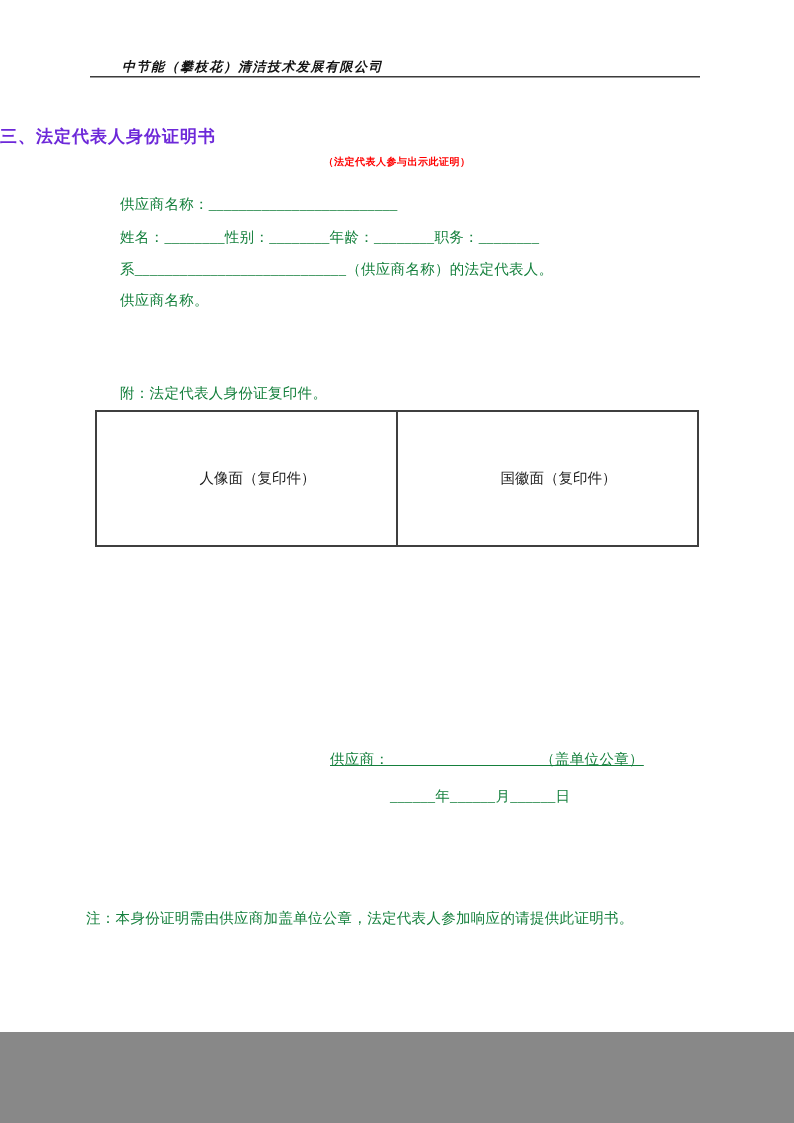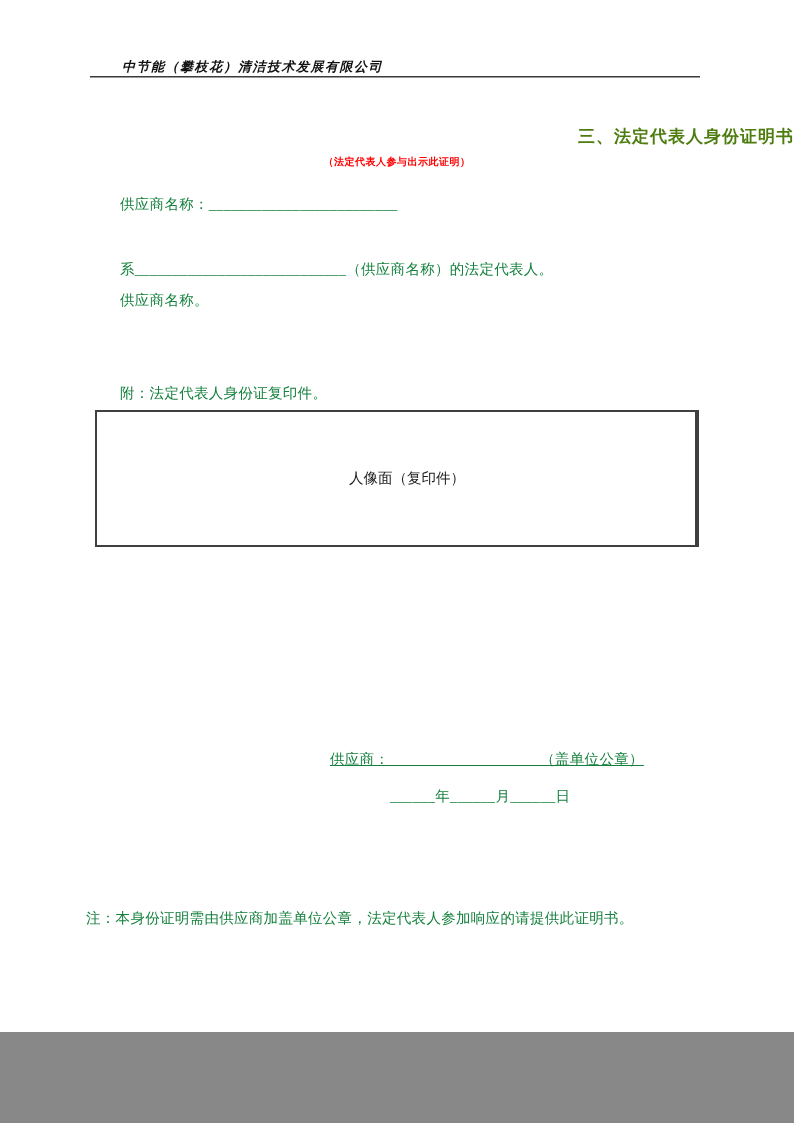--- a/index.html
+++ b/index.html
@@ -29,25 +29,25 @@
   .header-rule {
     left: 90px; top: 76px;
     width: 610px; height: 2px;
     background: #3c3c3c;
     border-bottom: 1px solid #9a9a9a;
   }
 
   
   .doc-title {
     left: 0; right: 0; top: 125px;
-    text-align: right;
+    text-align: left;
     font-family: "Liberation Sans", "DejaVu Sans", sans-serif;
     font-size: 17px;
     font-weight: bold;
-    color: #4d7c0f;
+    color: #6d28d9;
     letter-spacing: 1px;
   }
   .doc-subtitle {
     left: 0; right: 0; top: 155px;
     text-align: center;
     font-family: "Liberation Sans", "DejaVu Sans", sans-serif;
     font-size: 10px;
     font-weight: bold;
     color: #ff0000;
     letter-spacing: 0.5px;
@@ -109,26 +109,28 @@
 
 <div class="page">
 
   <div class="abs header-company">中节能（攀枝花）清洁技术发展有限公司</div>
   <div class="abs header-rule"></div>
 
   <div class="abs doc-title">三、法定代表人身份证明书</div>
   <div class="abs doc-subtitle">（法定代表人参与出示此证明）</div>
 
   <div class="abs form-line line-supplier-name">供应商名称：_________________________</div>
+  <div class="abs form-line line-personal-info">姓名：________性别：________年龄：________职务：________</div>
   <div class="abs form-line line-representative">系____________________________（供应商名称）的法定代表人。</div>
   <div class="abs form-line line-hereby">供应商名称。</div>
   <div class="abs form-line line-attachment">附：法定代表人身份证复印件。</div>
 
   <div class="abs id-box">
     <div class="id-box-cell left">人像面（复印件）</div>
+    <div class="id-box-cell">国徽面（复印件）</div>
   </div>
 
   <div class="abs form-line line-supplier-sign">供应商：____________________（盖单位公章）</div>
   <div class="abs form-line line-date">______年______月______日</div>
 
   <div class="abs form-line line-note">注：本身份证明需由供应商加盖单位公章，法定代表人参加响应的请提供此证明书。</div>
 
   <div class="abs footer-rule"></div>
   <div class="abs page-number">20</div>
 

